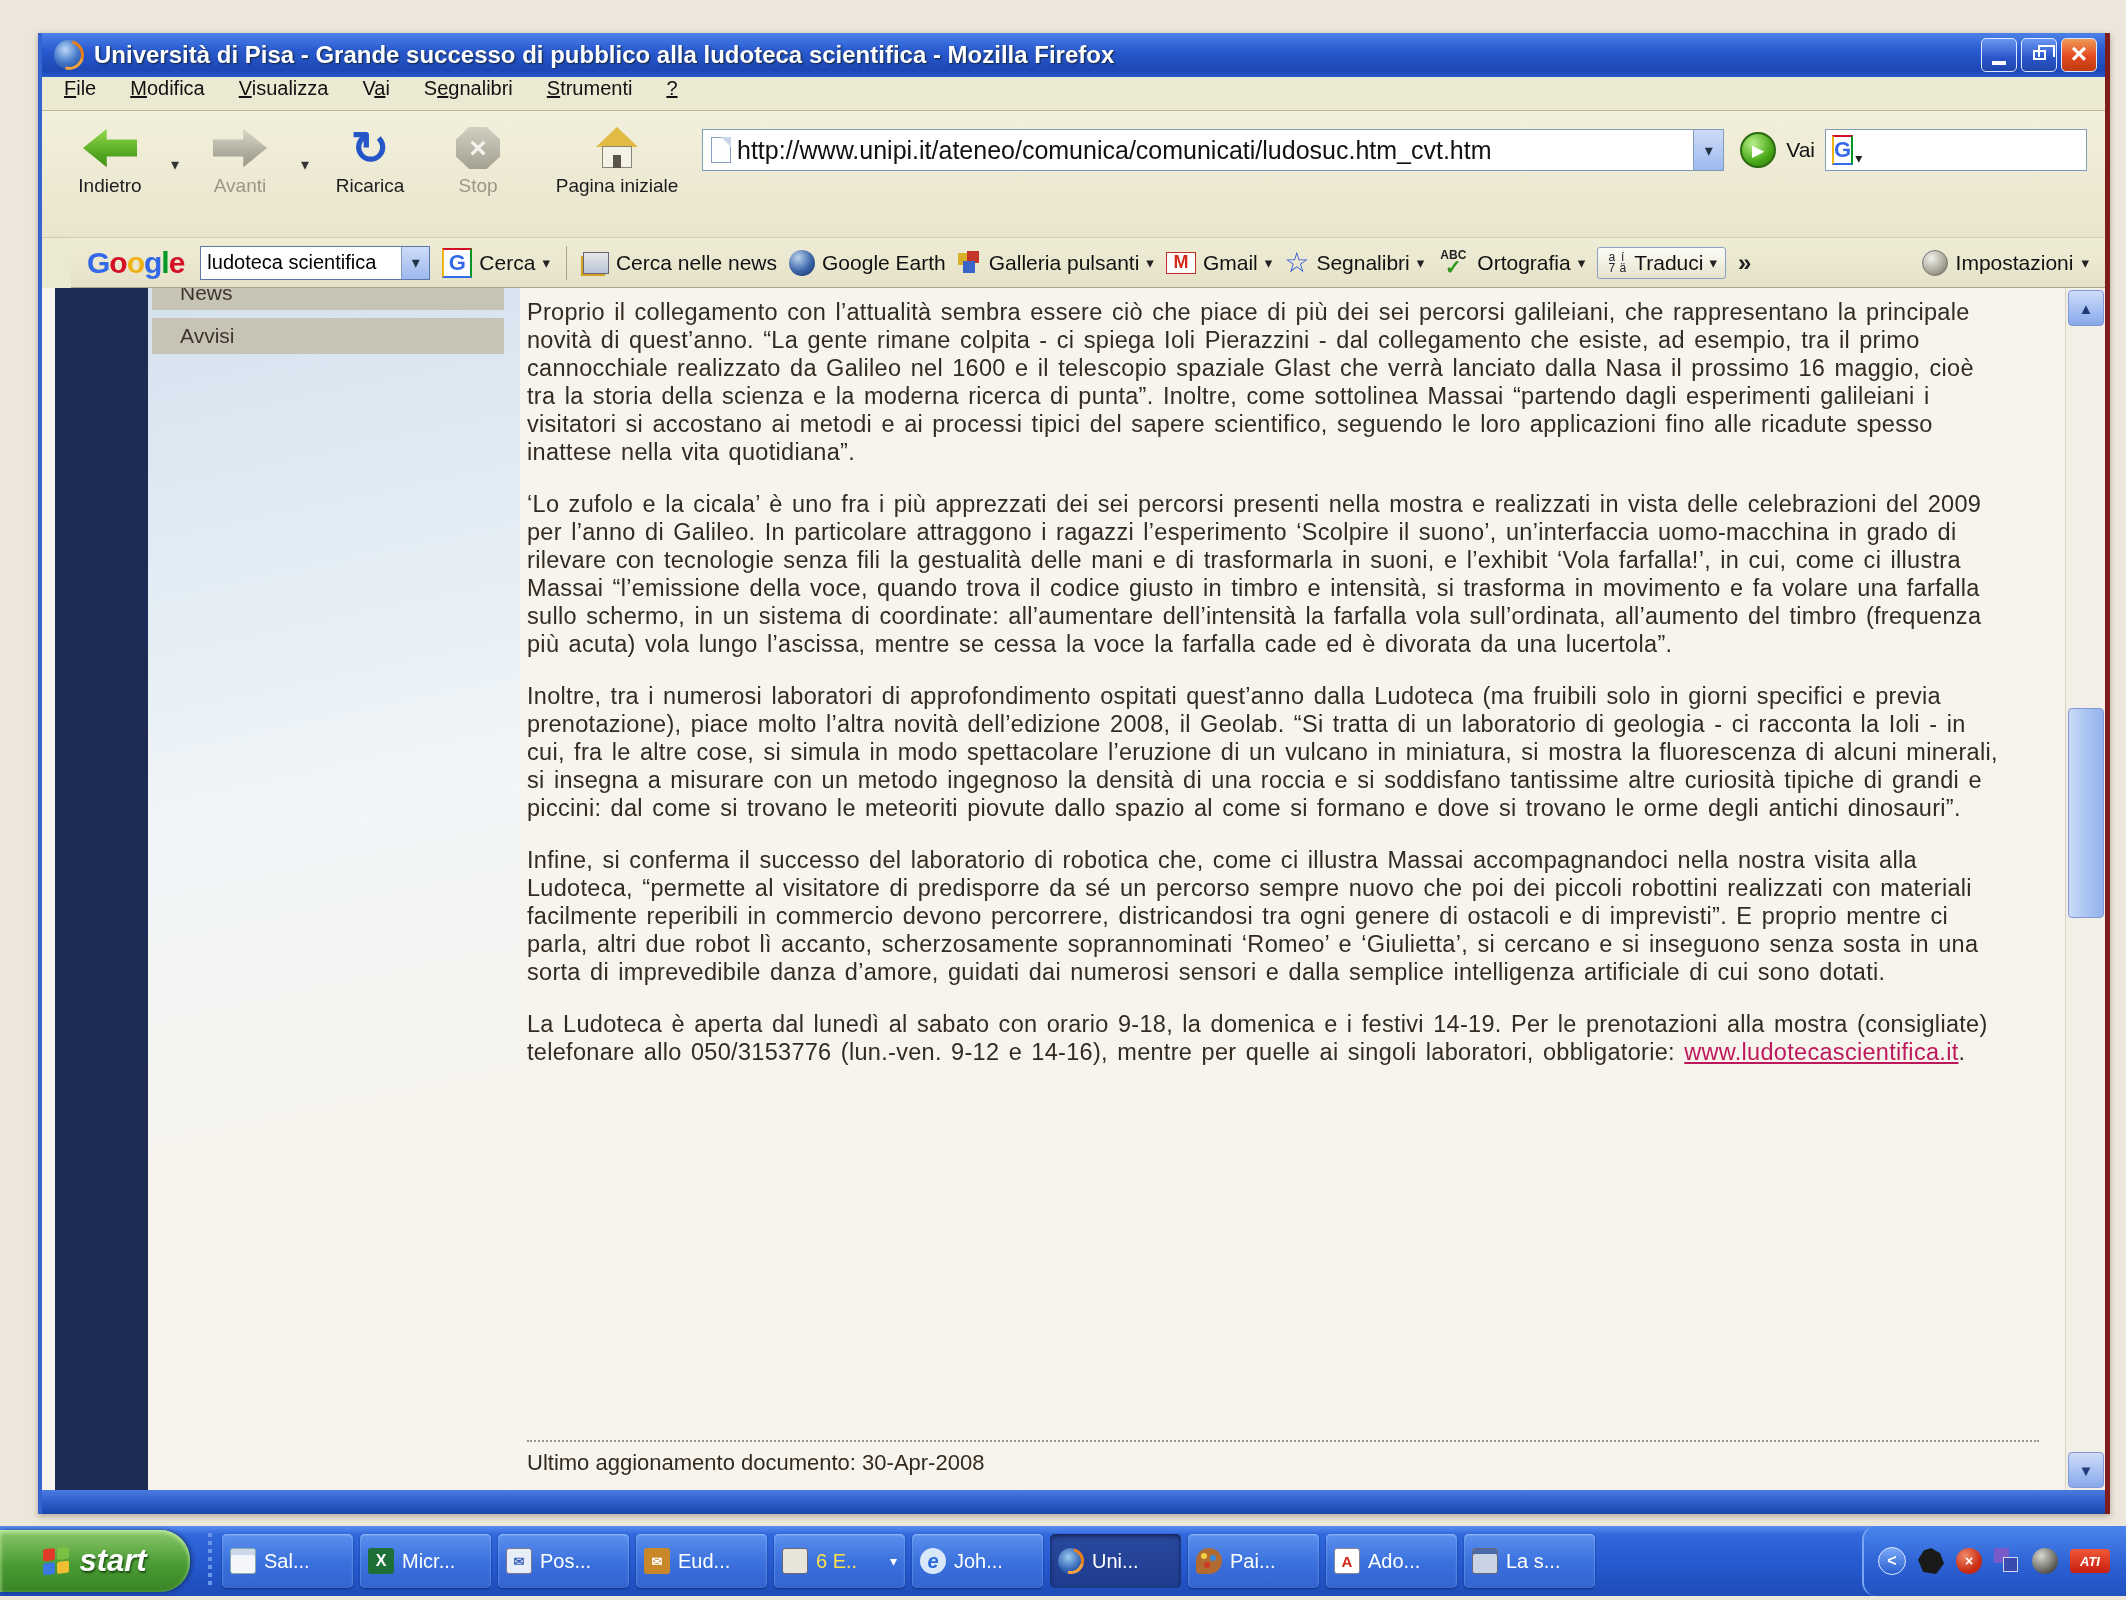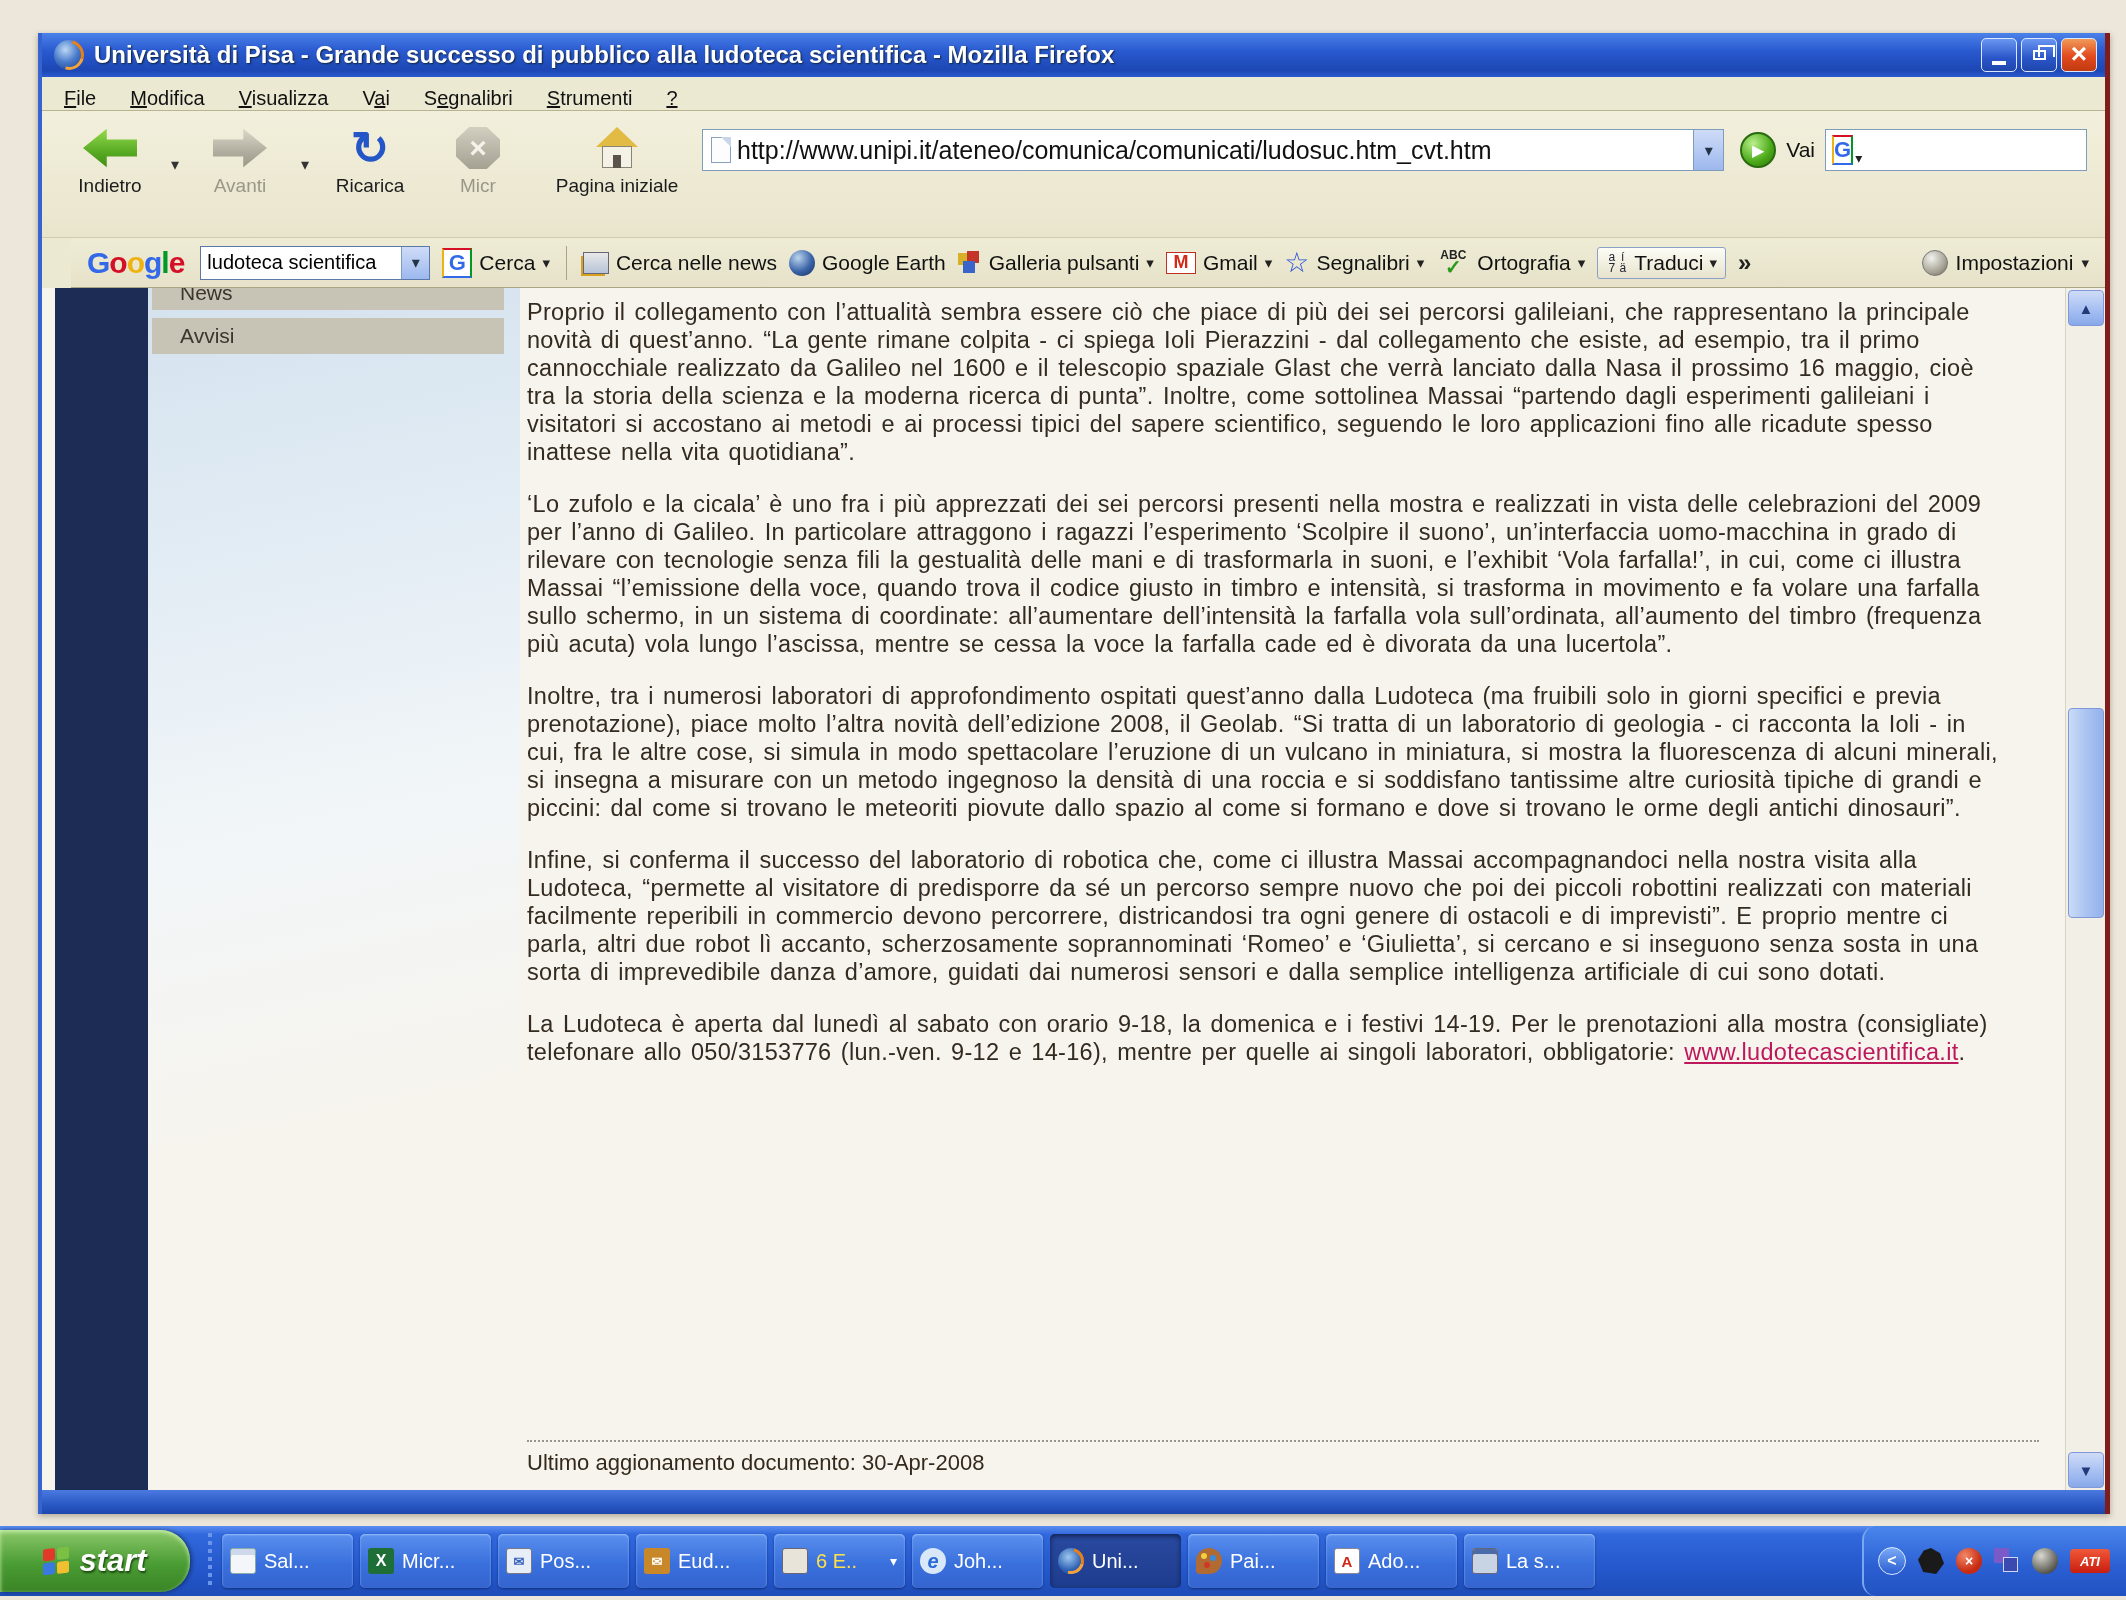--- a/index.html
+++ b/index.html
@@ -33,21 +33,21 @@
   .win-btn { width:36px; height:34px; border-radius:5px; border:1px solid #dce8ff;
     background:linear-gradient(180deg,#6a96f2,#2a55c8 60%,#1e46ac); position:relative;
     display:flex; align-items:center; justify-content:center; }
   .win-btn.close { background:linear-gradient(180deg,#f09a58,#e2491e 55%,#c03a10); }
   .win-btn.close span { color:#fff; font-size:28px; font-weight:bold; line-height:1; margin-top:-3px;}
   .glyph-min { width:14px; height:4px; background:#fff; align-self:flex-end; margin:0 auto 6px; }
   .glyph-restore { width:13px; height:10px; border:2px solid #fff; position:relative; background:transparent;}
   .glyph-restore:before { content:""; position:absolute; left:3px; top:-7px; width:13px; height:10px; border:2px solid #fff; border-bottom:none; }
 
   
-  .menubar { height:34px; display:flex; align-items:flex-end; gap:34px; padding:0 22px;
+  .menubar { height:34px; display:flex; align-items:flex-start; gap:34px; padding:0 22px;
     background:#ece9d3; border-bottom:1px solid #b8b492; font-size:20px; color:#111; }
   .menu-item { cursor:default; white-space:nowrap; }
   .menu-item .accel { text-decoration:underline; }
 
   
   .navbar { height:127px; display:flex; align-items:flex-start; padding:10px 18px 0 14px;
     background:linear-gradient(180deg,#f2efdc,#e9e5cd); border-bottom:1px solid #cfcbab; }
   .nav-stack { width:108px; display:flex; flex-direction:column; align-items:center; gap:6px; padding-top:6px;}
   .nav-stack.home { width:170px; }
   .nav-label { font-size:19px; color:#1c1c1c; }
@@ -244,21 +244,21 @@
     </div>
     <span class="drop-caret">▾</span>
     <div class="nav-stack">
       <span class="reload-glyph">↻</span>
       <span class="nav-label">Ricarica</span>
     </div>
     <div class="nav-stack">
       <span class="stop-oct">
           <span>×</span>
         </span>
-      <span class="nav-label disabled">Micr</span>
+      <span class="nav-label disabled">Stop</span>
     </div>
     <div class="nav-stack home">
       <span class="home-ic">
           <span class="roof"></span>
           <span class="body"></span>
           <span class="door"></span>
         </span>
       <span class="nav-label">Pagina iniziale</span>
     </div>
     <div class="urlbar">

